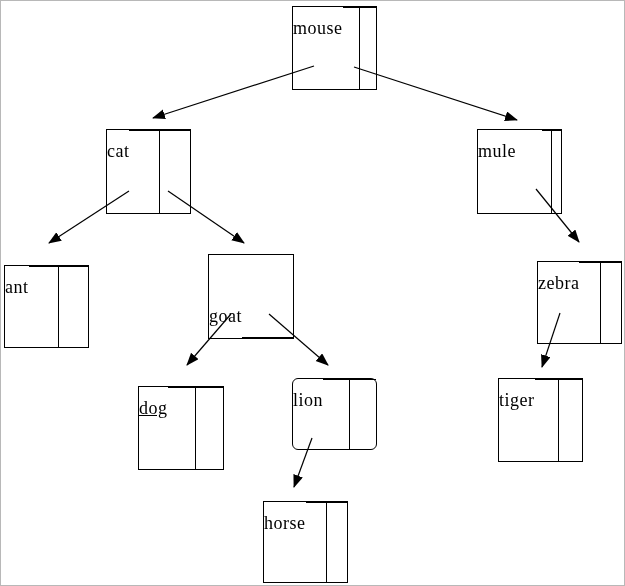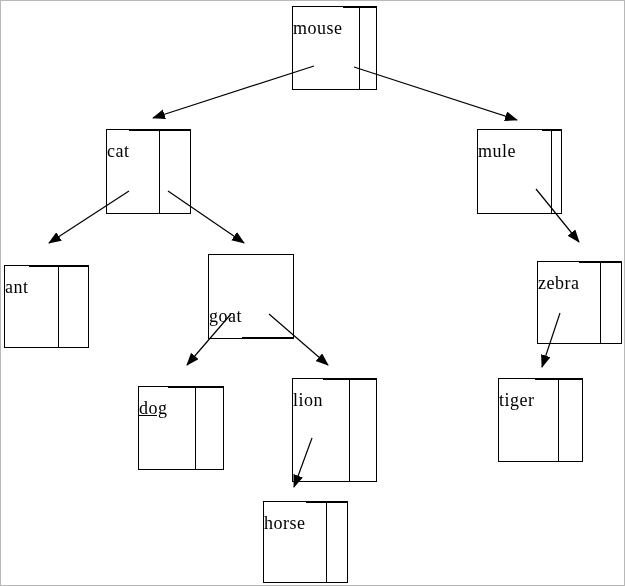--- a/index.html
+++ b/index.html
@@ -103,21 +103,21 @@
       <div class="cell cell-right"></div>
     </div>
   </div>
       <div class="node" style="left: 137px; top: 385px; width: 86px; height: 84px; text-decoration: underline;">
     <div class="node-label">dog</div>
     <div class="node-cells">
       <div class="cell cell-left"></div>
       <div class="cell cell-right"></div>
     </div>
   </div>
-      <div class="node" style="left: 291px; top: 377px; width: 85px; height: 104px;">
+      <div class="node" style="left: 291px; top: 377px; width: 85px; height: 72px; border-radius: 6px;">
     <div class="node-label">lion</div>
     <div class="node-cells">
       <div class="cell cell-left"></div>
       <div class="cell cell-right"></div>
     </div>
   </div>
       <div class="node" style="left: 497px; top: 377px; width: 85px; height: 84px;">
     <div class="node-label">tiger</div>
     <div class="node-cells">
       <div class="cell cell-left"></div>

